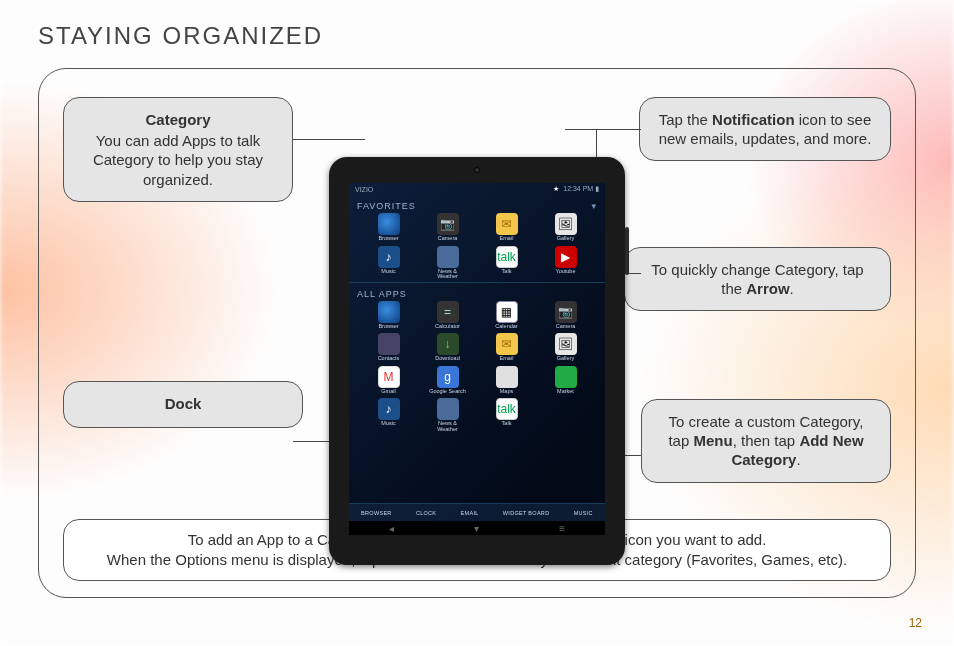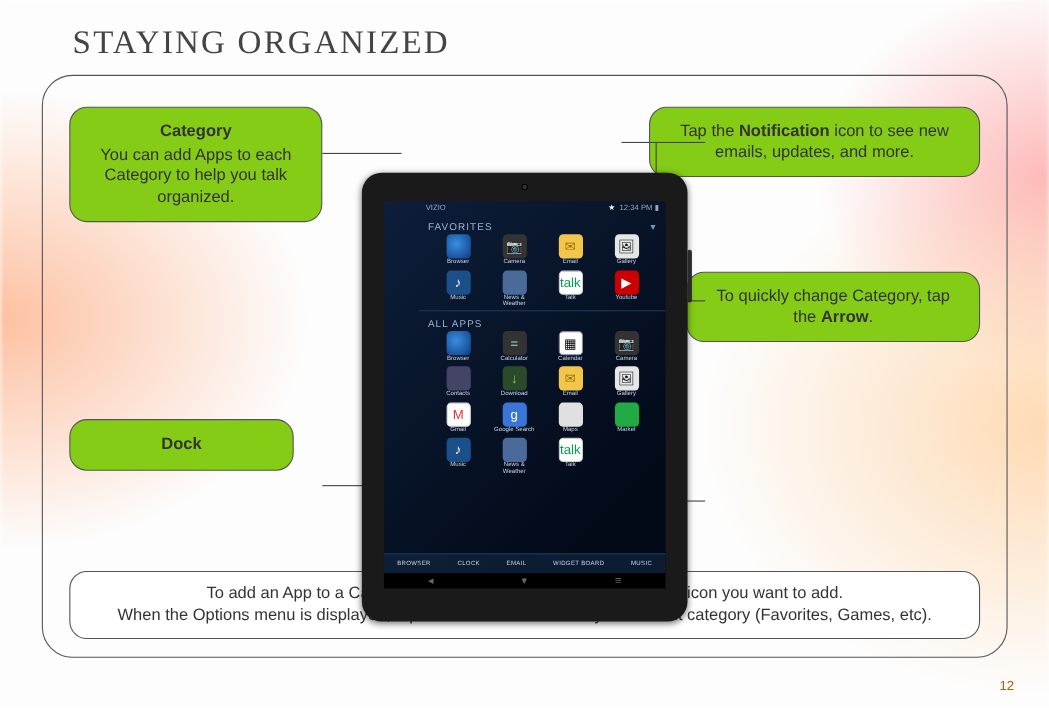--- a/index.html
+++ b/index.html
@@ -14,34 +14,33 @@
     position: absolute; inset: 0;
     background:
       radial-gradient(ellipse 400px 300px at 0% 45%, rgba(255,120,50,0.45), transparent 70%),
       radial-gradient(ellipse 450px 350px at 100% 60%, rgba(255,190,120,0.55), transparent 70%),
       radial-gradient(ellipse 300px 250px at 100% 25%, rgba(255,60,60,0.35), transparent 70%),
       linear-gradient(#fdfdfd,#fdfdfd);
     filter: blur(2px);
   }
   .page-title {
     position: absolute; left: 38px; top: 22px;
-    font-size: 30px; letter-spacing: 2px;
+    font-size: 24px; letter-spacing: 2px;
     font-weight: 300; color: #444;
     text-transform: uppercase;
-    font-family: Liberation Serif, serif;
-    margin-left: 28px;
+    font-family: Liberation Sans, sans-serif;
   }
   .frame {
     position: absolute; left: 38px; top: 68px; right: 38px; bottom: 48px;
     border: 1.5px solid #555; border-radius: 28px;
     background: rgba(255,255,255,0.0);
   }
   .callout {
     position: absolute;
-    background: #84cc16;
+    background: #e5e5e5;
     border: 1.5px solid #555;
     border-radius: 16px;
     padding: 12px 16px;
     text-align: center;
     font-size: 15px;
     line-height: 1.28;
     color: #333;
     font-family: "Helvetica Neue", Arial, sans-serif;
   }
   .callout .heading { font-weight: bold; display: block; margin-bottom: 2px; }
@@ -67,21 +66,21 @@
   }
   .tablet:before { 
     content:""; position:absolute; right:-4px; top:70px; width:4px; height:48px;
     background:#2a2a2a; border-radius:2px;
   }
   .cam { position:absolute; top:10px; left:50%; transform:translateX(-50%);
          width:6px; height:6px; border-radius:50%; background:#333; border:1px solid #000;}
   .screen {
     position:absolute; left:20px; right:20px; top:26px; bottom:30px;
     background:linear-gradient(135deg,#0d1e3a 0%, #020a18 80%);
-    overflow:hidden; font-size:7px;padding-left:32px;
+    overflow:hidden; font-size:7px;
   }
   .statusbar {
     display:flex; justify-content:space-between; align-items:center;
     height:12px; padding:0 6px; color:#9ab; font-size:7px;
   }
   .statusbar .star { color:#fff; }
   .shdr { color:#9db3d6; font-size:9px; letter-spacing:1px; padding:6px 8px 2px 8px; }
   .shdr.all { border-top:1px solid #1a3a5a; margin-top:2px; padding-top:6px;}
   .apps { display:grid; grid-template-columns:repeat(4,1fr); padding:0 10px; row-gap:4px;}
   .app { display:flex; flex-direction:column; align-items:center; gap:1px;}
@@ -121,35 +120,38 @@
 <body>
 
 <div class="bg"></div>
 
 <h1 class="page-title">STAYING ORGANIZED</h1>
 
 <div class="frame">
 
   <div class="callout" style="left:24px; top:28px; width:230px;">
     <span class="heading">Category</span>
-    <span>You can add Apps to each Category to help you talk organized.</span>
-  </div>
-
-  <div class="callout" style="left:24px; top:312px; width:204px;">
+    <span>You can add Apps to talk Category to help you stay organized.</span>
+  </div>
+
+  <div class="callout" style="left:24px; top:312px; width:240px;">
     <span class="heading">Dock</span>
   </div>
 
-  <div class="callout" style="right:24px; top:28px; width:301px;">
+  <div class="callout" style="right:24px; top:28px; width:252px;">
     <span>Tap the </span><b>Notification</b><span> icon to see new emails, updates, and more.</span>
   </div>
 
   <div class="callout" style="right:24px; top:178px; width:267px;">
     <span>To quickly change Category, tap the </span><b>Arrow</b><span>.</span>
   </div>
 
+  <div class="callout" style="right:24px; top:330px; width:250px;">
+    <span>To create a custom Category, tap </span><b>Menu</b><span>, then tap </span><b>Add New Category</b><span>.</span>
+  </div>
 
   <div class="bottom-box">
     <div>
       <span>To add an App to a Category or the Dock, touch </span><span class="u">and hold</span><span> the App icon you want to add.</span>
     </div>
     <div>
       <span>When the Options menu is displayed, tap </span><b>Add to Dock</b><span> or add to your current category (Favorites, Games, etc).</span>
     </div>
   </div>
 

